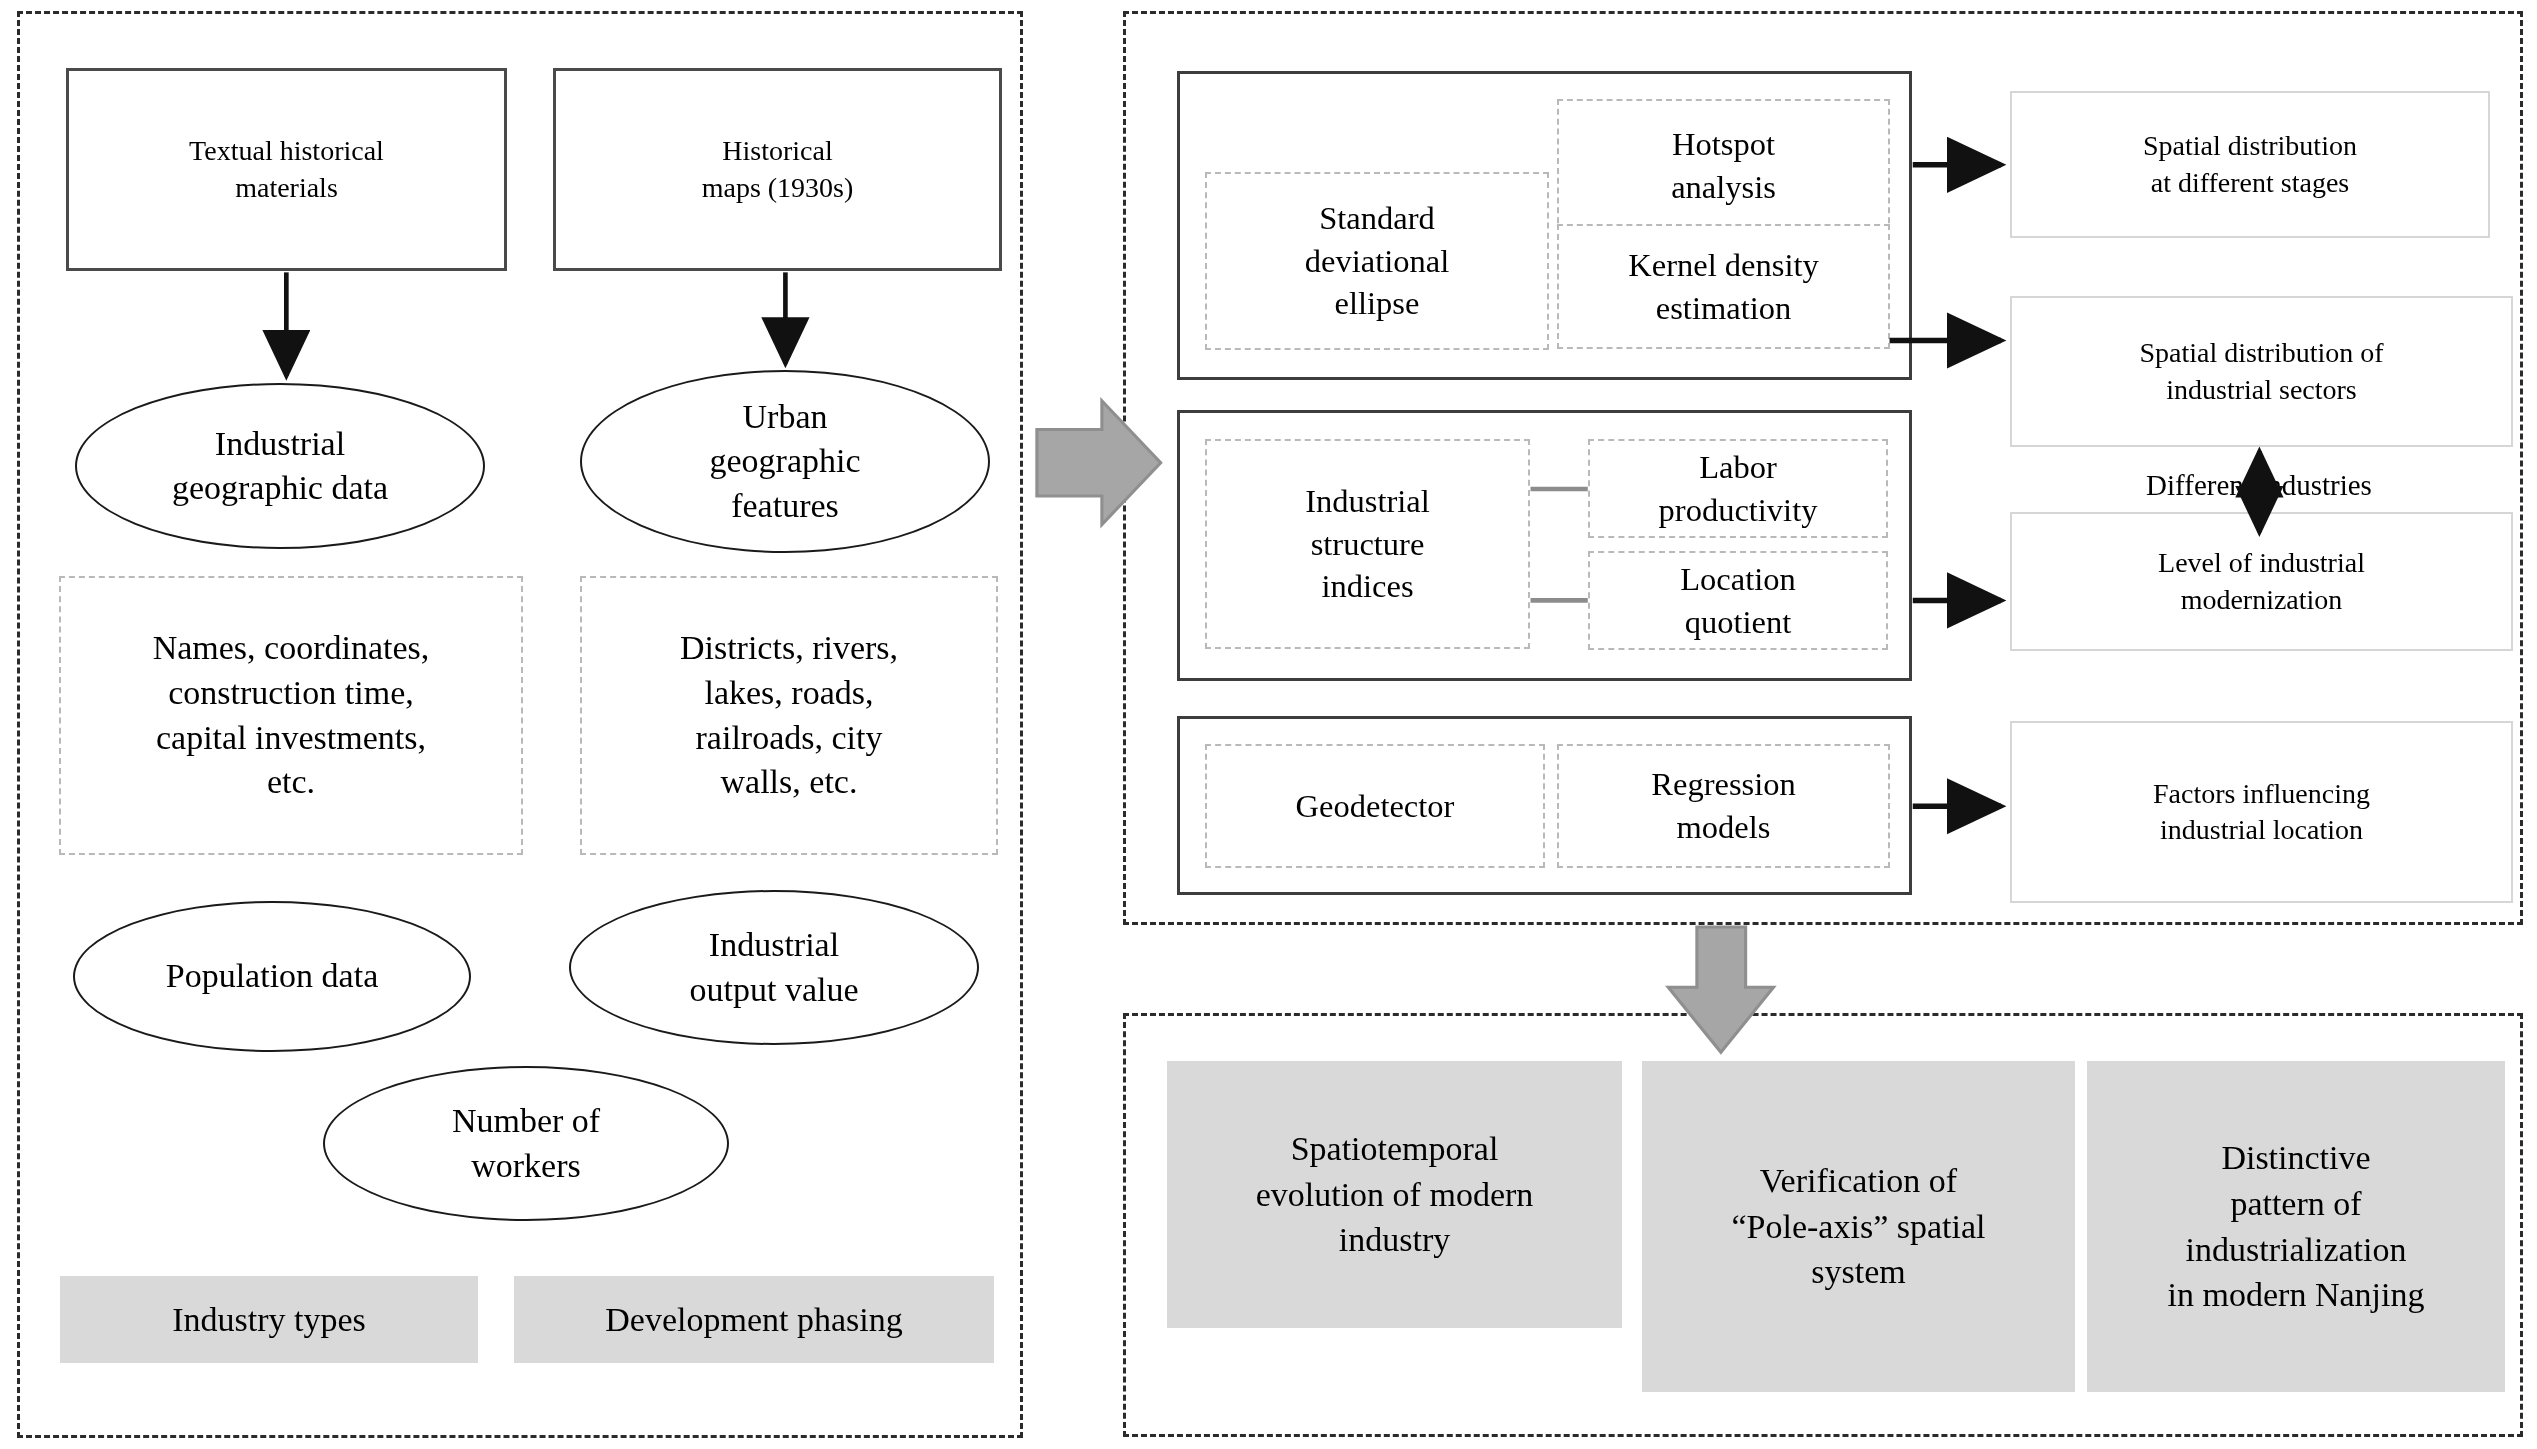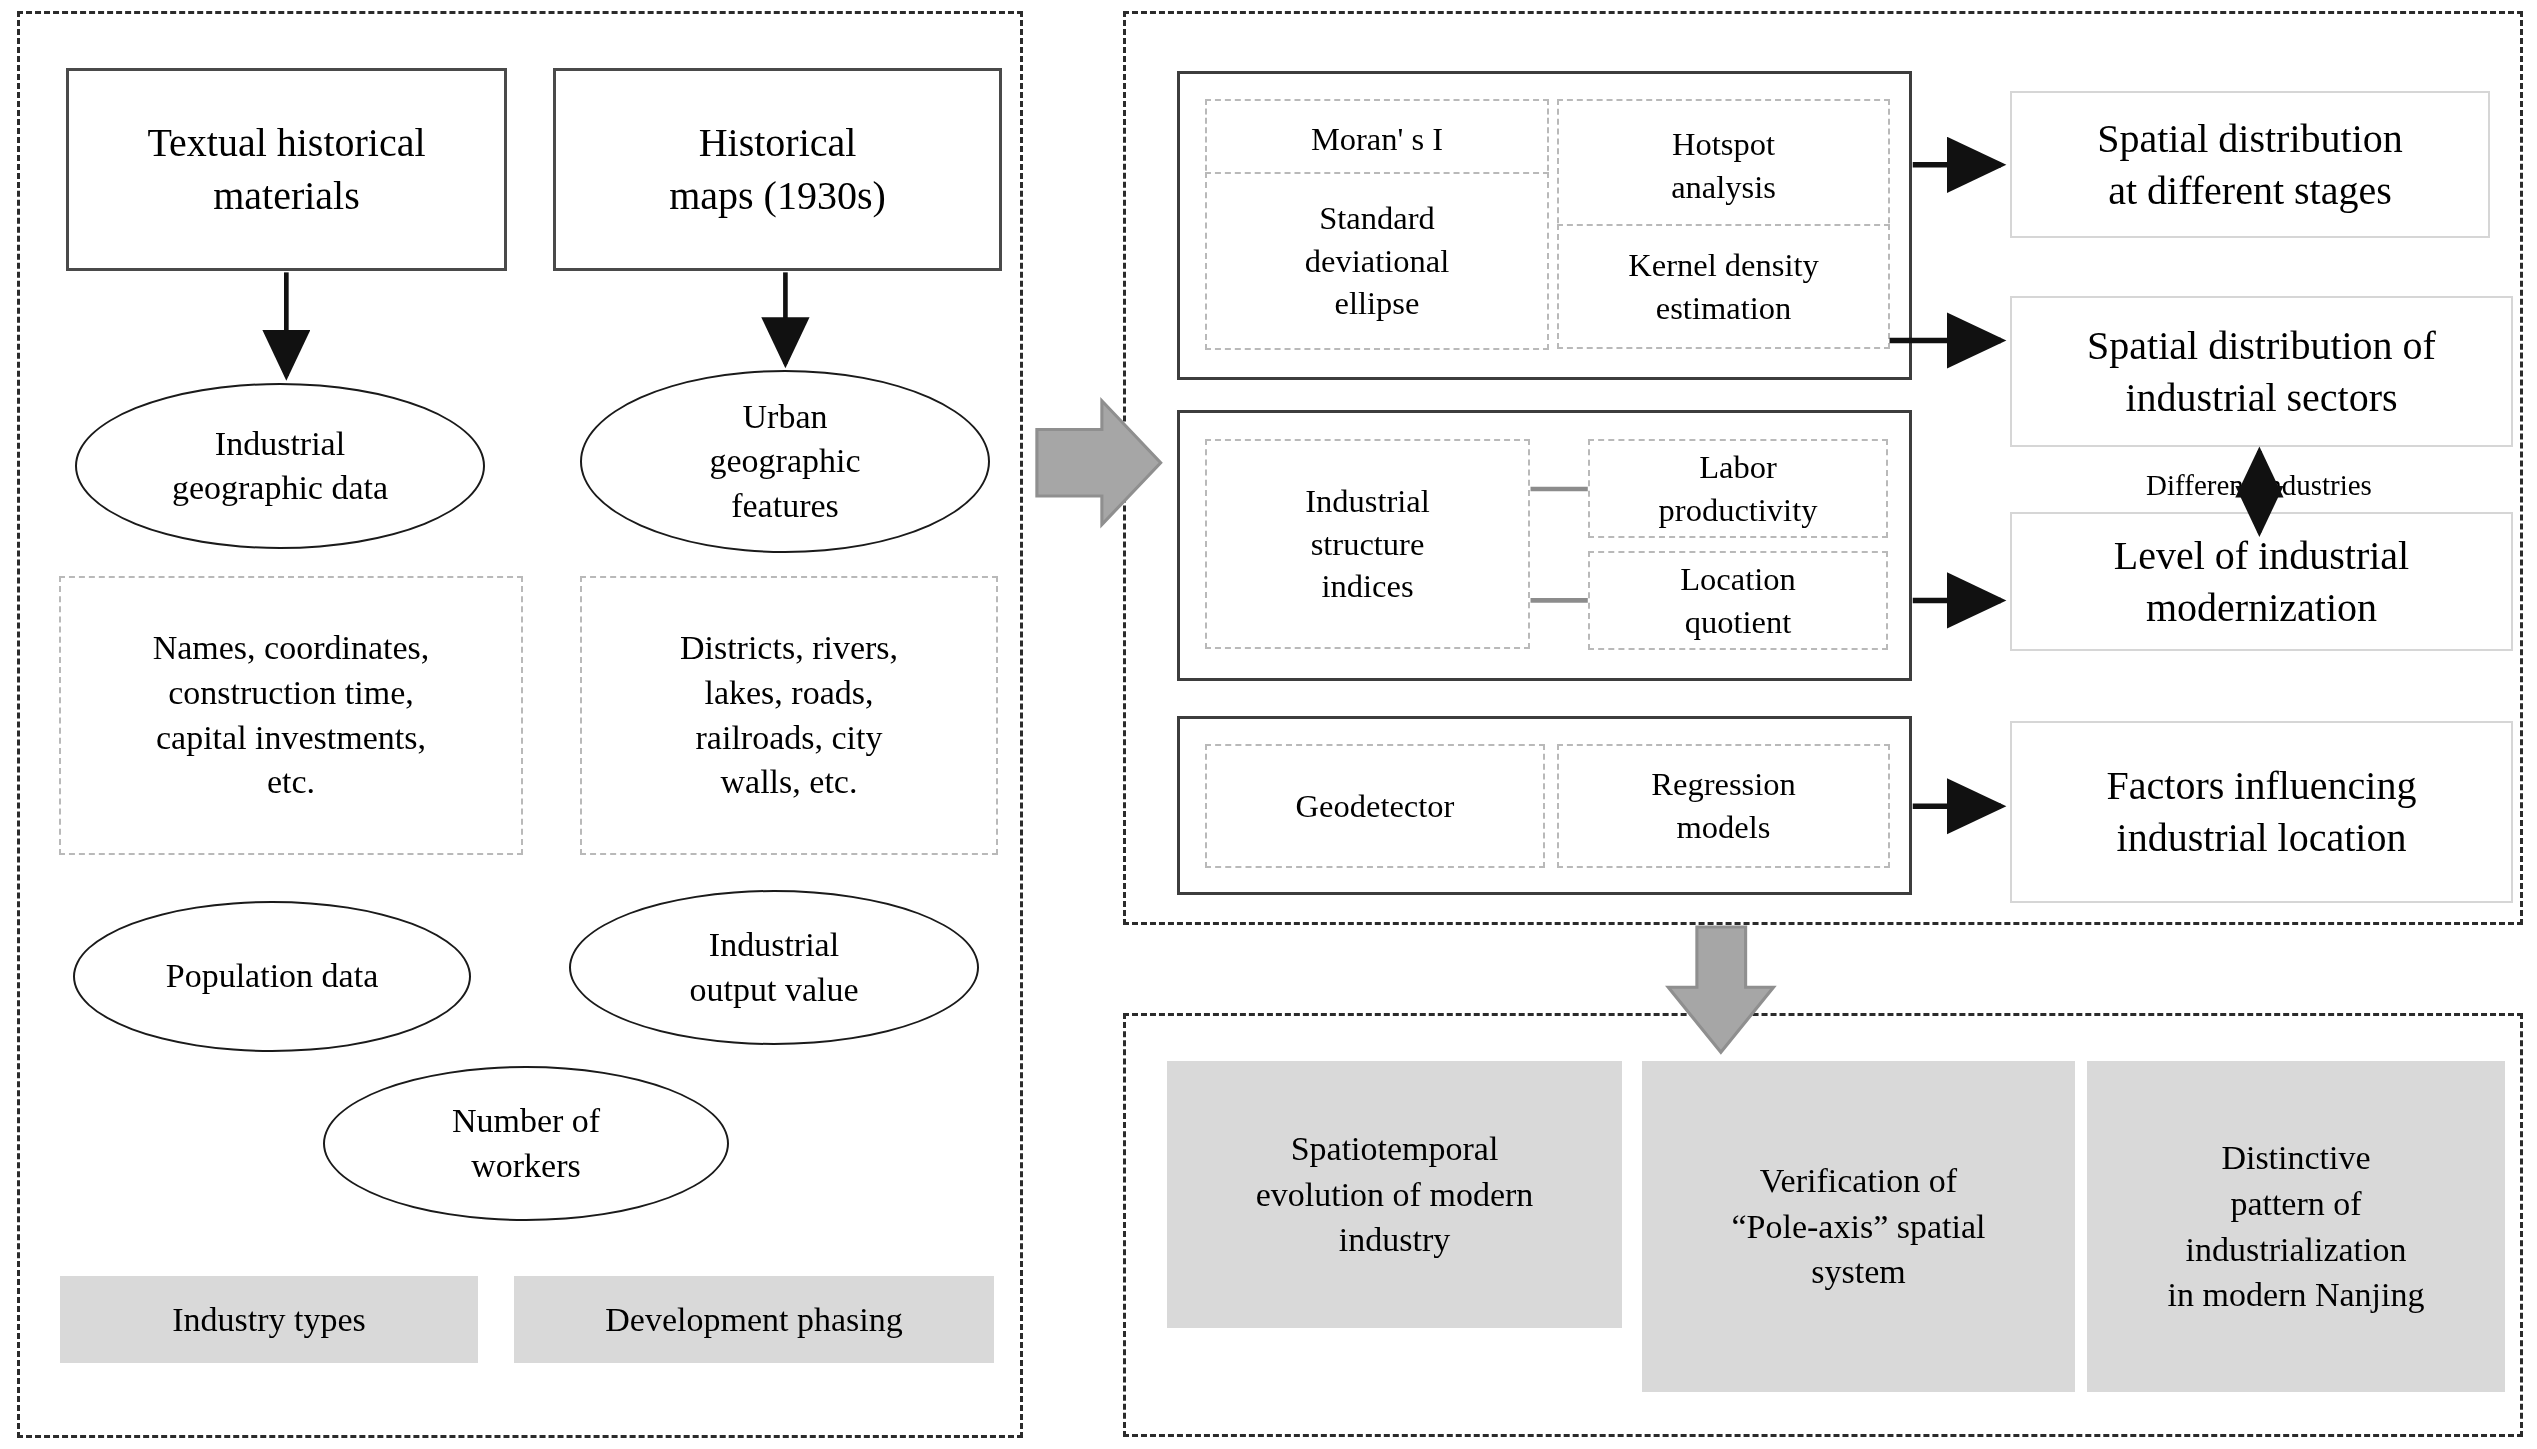--- a/index.html
+++ b/index.html
@@ -83,21 +83,21 @@
     background: transparent;
     display: flex;
     align-items: center;
     justify-content: center;
     text-align: center;
     line-height: 1.30;
   }
 
   .txt { display: block; padding: 0 7.7px; }
 
-  .fs-lg  { font-size: 40px; }
+  .fs-lg  { font-size: 28px; }
   .fs-md  { font-size: 34px; }
   .fs-sm  { font-size: 32.5px; }
   .fs-xs  { font-size: 29px; }
 
   svg.overlay {
     position: absolute;
     left: 0; top: 0;
     width: 2538px; height: 1450px;
     pointer-events: none;
   }
@@ -163,23 +163,20 @@
   </div>
 
   <div class="abs box-gray fs-md" style="left:514px; top:1276px; width:480px; height:87px;">
     <span class="txt" style="white-space:pre-line;">Development phasing</span>
   </div>
 
   <div class="abs panel-dashed" style="left:1123px; top:10.8px; width:1400px; height:914px;"></div>
 
   <div class="abs group-solid" style="left:1177px; top:71px; width:735px; height:309px;"></div>
 
-  <div class="abs box-dash-light fs-sm" style="left:1205px; top:99px; width:344px; height:81px;">
-    <span class="txt" style="white-space:pre-line;">Moran' s I</span>
-  </div>
 
   <div class="abs box-dash-light fs-sm" style="left:1557px; top:99px; width:333px; height:134px;">
     <span class="txt" style="white-space:pre-line;">Hotspot
 analysis</span>
   </div>
 
   <div class="abs box-dash-light fs-sm" style="left:1205px; top:172px; width:344px; height:178px;">
     <span class="txt" style="white-space:pre-line;">Standard
 deviational
 ellipse</span>

